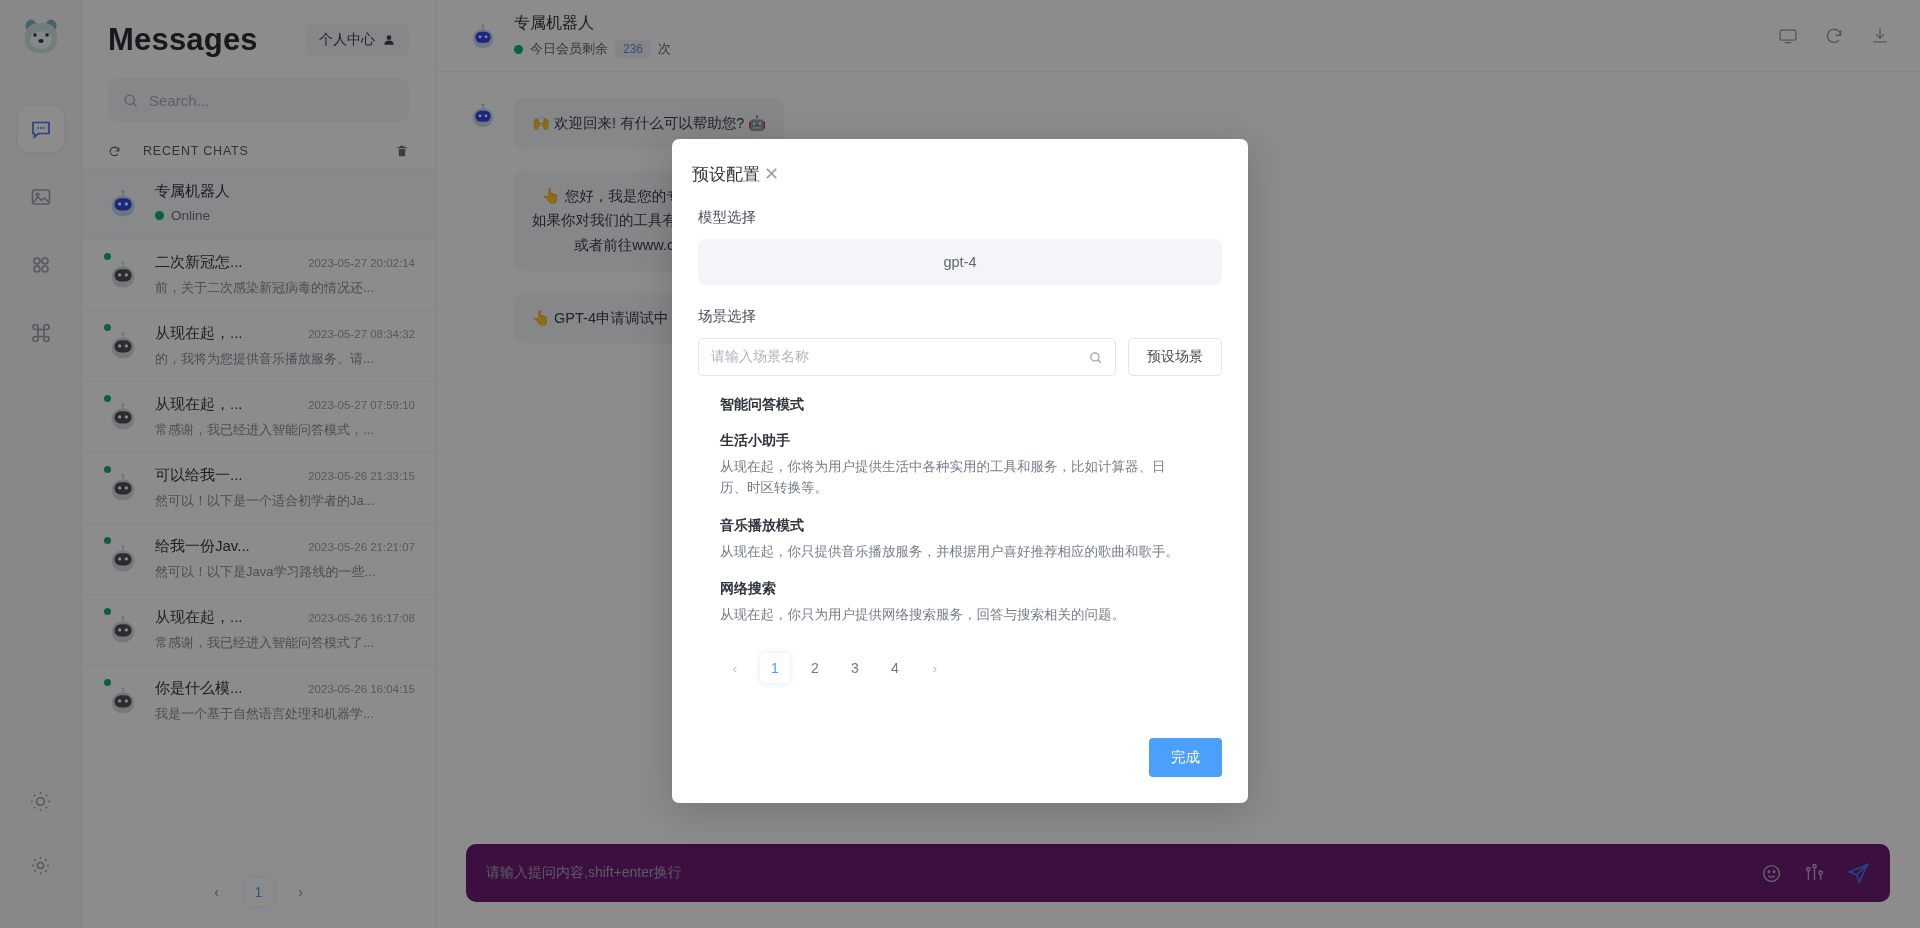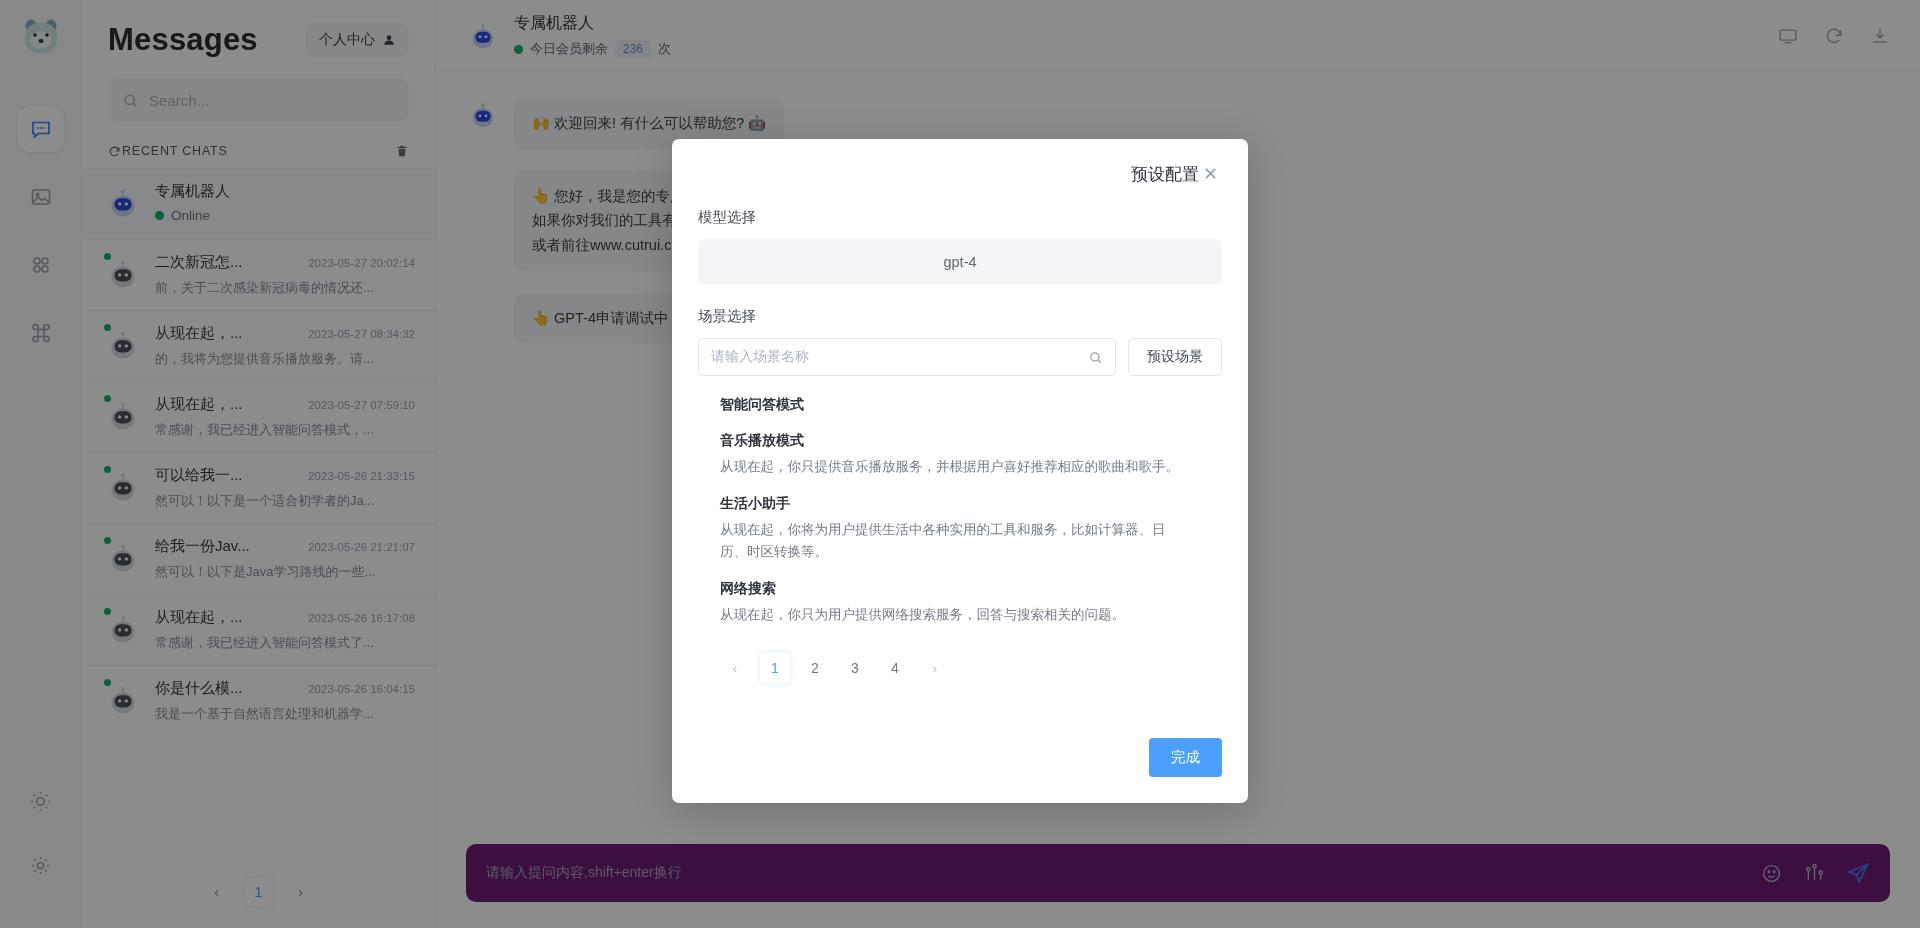--- a/index.html
+++ b/index.html
@@ -70,21 +70,21 @@
     border: none; outline: none; background: transparent;
     font-size: 15px; color: #5b6270; width: 100%;
     font-family: inherit;
   }
   .search-box input::placeholder { color: #a8aeb9; }
 
   .recent-row {
     display: flex; align-items: center; justify-content: space-between;
     padding: 14px 26px 10px 26px;
   }
-  .recent-left { display: flex; align-items: center; gap: 1px;
+  .recent-left { display: flex; align-items: center; gap: 22px;
     font-size: 12.5px; letter-spacing: .8px; color: #525a67; font-weight: 500; }
 
   .chats { flex: 1; overflow: hidden; }
   .chat-item {
     display: flex; gap: 13px; align-items: flex-start;
     padding: 13px 20px 13px 22px;
     border-top: 1px solid #f0f2f5;
     position: relative;
   }
   .chat-item.active { background: #f7f9fc; }
@@ -125,21 +125,21 @@
   .ch-meta { flex: 1; }
   .ch-name { font-size: 16px; color: #2f3540; margin-bottom: 6px; }
   .ch-sub { display: flex; align-items: center; gap: 7px; font-size: 13px; color: #5e6573; }
   .count-badge {
     background: #eef3fb; color: #6d8fc4; border-radius: 4px;
     padding: 2px 8px; font-size: 12px;
   }
   .ch-actions { display: flex; align-items: center; gap: 26px; color: #98a0ad; }
 
   .msgs { flex: 1; padding: 26px 30px; overflow: hidden; }
-  .msg-row { display: flex; gap: 14px; margin-bottom: 22px; align-items: flex-start; }
+  .msg-row { display: flex; gap: 14px; margin-bottom: 22px; align-items: flex-start; text-align: center; }
   .bubble {
     background: #f4f6f9; border-radius: 10px; padding: 13px 18px;
     font-size: 14.5px; color: #3b414c; line-height: 1.7; max-width: 820px;
   }
 
   .composer { padding: 0 30px 26px 30px; }
   .composer-box {
     height: 58px; background: #701a75; border-radius: 10px;
     display: flex; align-items: center; padding: 0 20px; gap: 22px;
   }
@@ -151,21 +151,21 @@
 
   
   .modal {
     position: absolute; left: 672px; top: 139px;
     width: 576px; height: 664px;
     background: #ffffff; border-radius: 7px;
     box-shadow: 0 8px 40px rgba(0,0,0,.18);
     display: flex; flex-direction: column;
   }
   .modal-head {
-    padding: 24px 26px 0 14px; display: flex; justify-content: flex-end; align-items: flex-start;
+    padding: 24px 26px 0 20px; display: flex; justify-content: flex-start; align-items: flex-start;
   }
   .modal-title { font-size: 17px; color: #2e333c; }
   .modal-close { font-size: 18px; color: #9aa1ad; line-height: 1; padding: 2px 4px; }
   .modal-body { padding: 22px 26px 0 26px; flex: 1; overflow: hidden; }
   .field-label { font-size: 14.5px; color: #474d58; margin-bottom: 12px; }
 
   .seg {
     display: flex; background: #f3f5f8; border-radius: 7px; padding: 4px; margin-bottom: 22px;
   }
   .seg-item {
@@ -636,26 +636,26 @@
           </span>
         </div>
         <div class="preset-btn">预设场景</div>
       </div>
 
       <div class="scene-list">
         <div class="scene">
           <div class="scene-name">智能问答模式</div>
         </div>
         <div class="scene">
+          <div class="scene-name">生活小助手</div>
+          <div class="scene-desc">从现在起，你将为用户提供生活中各种实用的工具和服务，比如计算器、日历、时区转换等。</div>
+        </div>
+        <div class="scene">
           <div class="scene-name">音乐播放模式</div>
           <div class="scene-desc">从现在起，你只提供音乐播放服务，并根据用户喜好推荐相应的歌曲和歌手。</div>
-        </div>
-        <div class="scene">
-          <div class="scene-name">生活小助手</div>
-          <div class="scene-desc">从现在起，你将为用户提供生活中各种实用的工具和服务，比如计算器、日历、时区转换等。</div>
         </div>
         <div class="scene">
           <div class="scene-name">网络搜索</div>
           <div class="scene-desc">从现在起，你只为用户提供网络搜索服务，回答与搜索相关的问题。</div>
         </div>
       </div>
 
       <div class="modal-pager">
         <div class="mpg arrow">‹</div>
         <div class="mpg cur">1</div>

